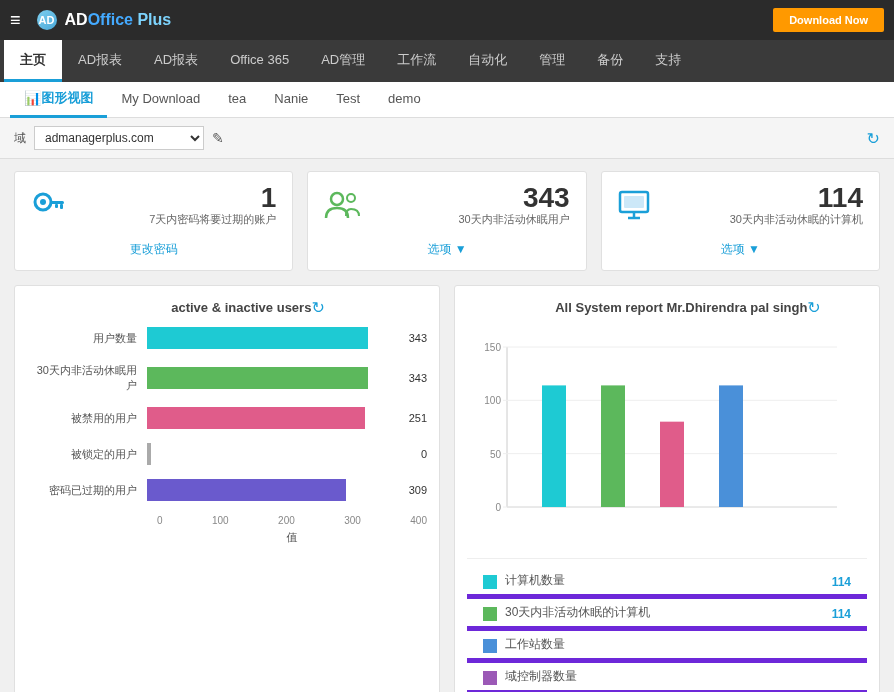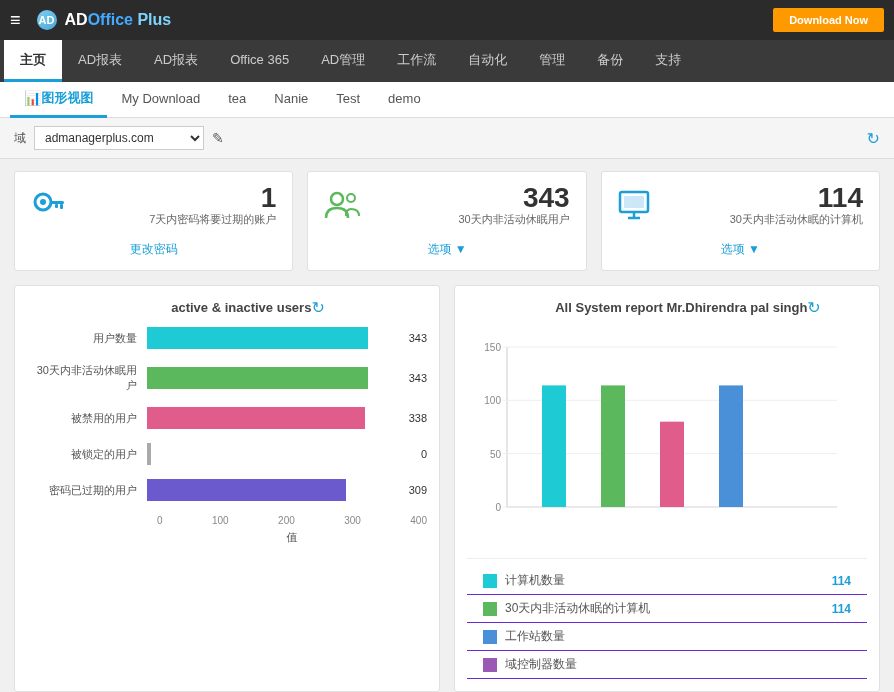--- a/index.html
+++ b/index.html
@@ -65,21 +65,21 @@
     .bar-pink { background: #e05c8a; }
     .bar-gray { background: #aaa; }
     .bar-purple { background: #6a5acd; }
     .x-axis { display: flex; justify-content: space-between; font-size: 10px; color: #888; margin-top: 4px; padding-left: 130px; }
     .x-label { text-align: center; font-size: 11px; color: #555; margin-top: 4px; padding-left: 130px; }
 
     
     .right-chart { display: flex; flex-direction: column; }
     .column-chart-area { flex: 1; padding: 10px 0; position: relative; }
     .legend-area { margin-top: 8px; border-top: 1px solid #eee; padding-top: 8px; }
-    .legend-row { display: flex; align-items: center; padding: 5px 16px; border-bottom: 1px solid #6d28d9; font-size: 12px; color: #555; }
+    .legend-row { display: flex; align-items: flex-end; padding: 5px 16px; border-bottom: 5px solid #6d28d9; font-size: 12px; color: #555; }
     .legend-color { width: 14px; height: 14px; margin-right: 8px; flex-shrink: 0; }
     .legend-label { flex: 1; }
     .legend-value { font-weight: bold; color: #1a9fd8; }
     .legend-value.no-val { color: transparent; }
   </style>
 </head>
 <body>
 
 <div class="top-bar">
   <div class="logo-area">
@@ -204,21 +204,21 @@
             <div class="bar-container">
               <div class="bar bar-green" style="width: 85.75%;"></div>
             </div>
             <div class="bar-value">343</div>
           </div>
           <div class="bar-row">
             <div class="bar-label">被禁用的用户</div>
             <div class="bar-container">
               <div class="bar bar-pink" style="width: 84.5%;"></div>
             </div>
-            <div class="bar-value">338</div>
+            <div class="bar-value">251</div>
           </div>
           <div class="bar-row">
             <div class="bar-label">被锁定的用户</div>
             <div class="bar-container">
               <div class="bar bar-gray" style="width: 0%;"></div>
             </div>
             <div class="bar-value">0</div>
           </div>
           <div class="bar-row">
             <div class="bar-label">密码已过期的用户</div>

